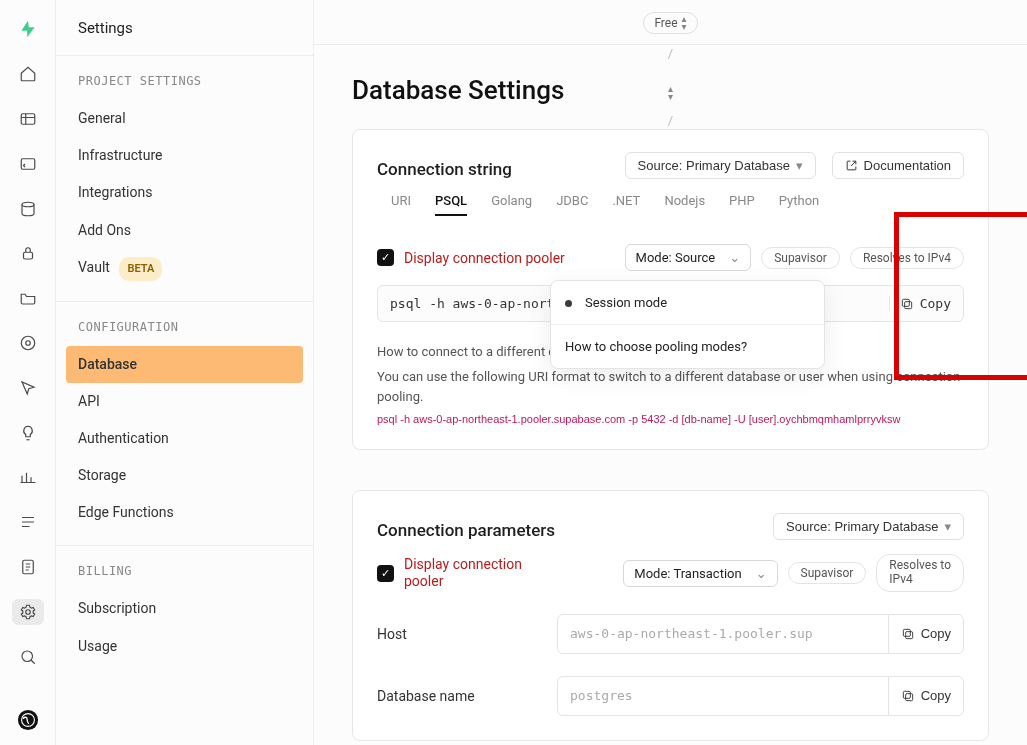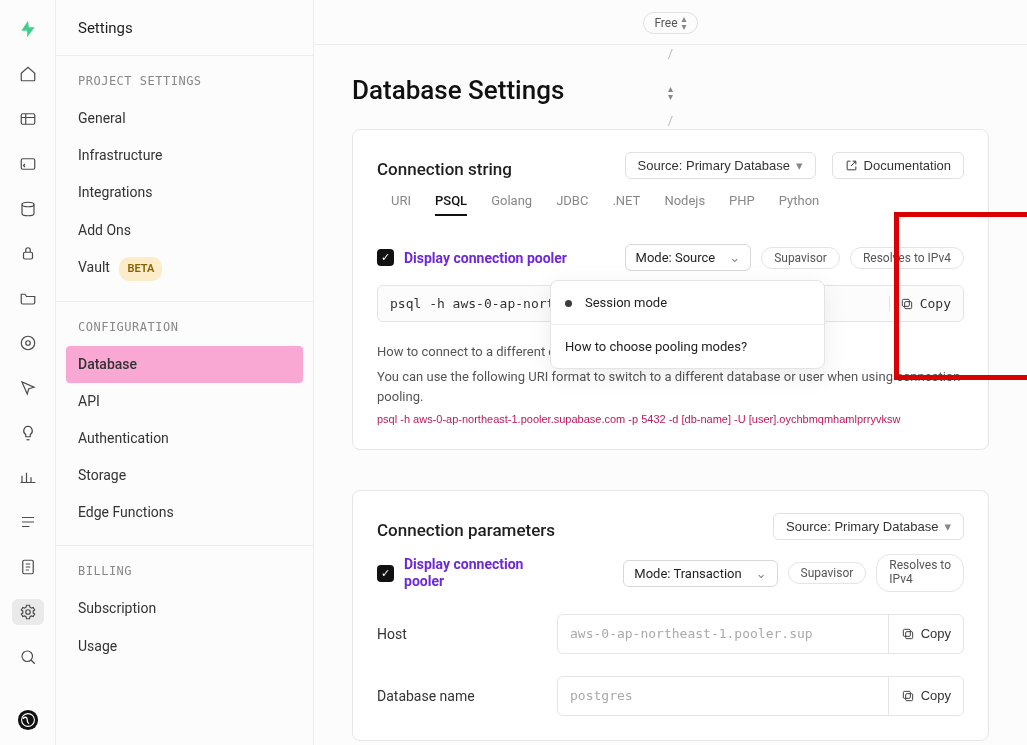--- a/index.html
+++ b/index.html
@@ -63,21 +63,21 @@
     font-family: ui-monospace, Menlo, Consolas, monospace;
   }
   .sb-item {
     padding: 6px 12px;
     margin: 0 -12px;
     color: #333;
     border-radius: 4px;
     line-height: 1.8;
     cursor: pointer;
   }
-  .sb-item.active { background: #f9a8d4; font-weight: 500; }
+  .sb-item.active { background: #fdba74; font-weight: 500; }
   .beta-badge {
     display: inline-block;
     background: #fdecc8;
     color: #8a6100;
     font-size: 11px;
     padding: 2px 8px;
     border-radius: 10px;
     margin-left: 6px;
     font-weight: 600;
   }
@@ -176,21 +176,21 @@
 
   .row-controls {
     display: flex; align-items: center; gap: 10px;
     margin-bottom: 14px;
   }
   .chk {
     width: 17px; height: 17px; border-radius: 4px;
     background: #111; color: #fff; display: flex; align-items: center; justify-content: center;
     font-size: 11px;
   }
-  .display-pooler-label { font-size: 14px; color: #6d28d9; margin-right: auto; font-weight: bold; }
+  .display-pooler-label { font-size: 14px; color: #b91c1c; margin-right: auto; }
   .chip {
     border: 1px solid #e4e4e4;
     border-radius: 14px;
     padding: 3px 12px;
     font-size: 12px;
     color: #555;
     background: #fff;
   }
   .mode-dd {
     border: 1px solid #d8d8d8;

